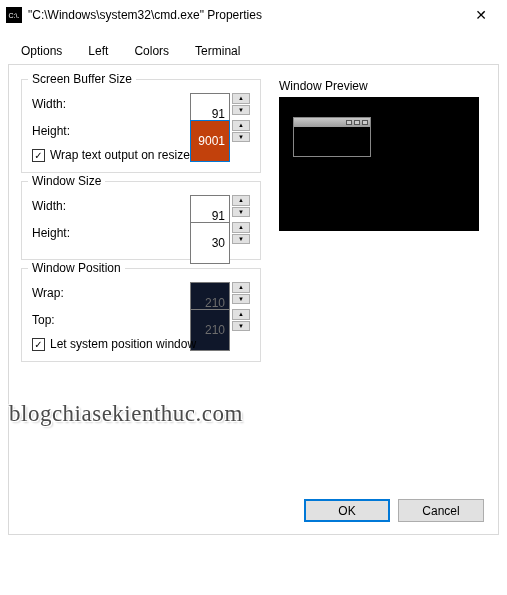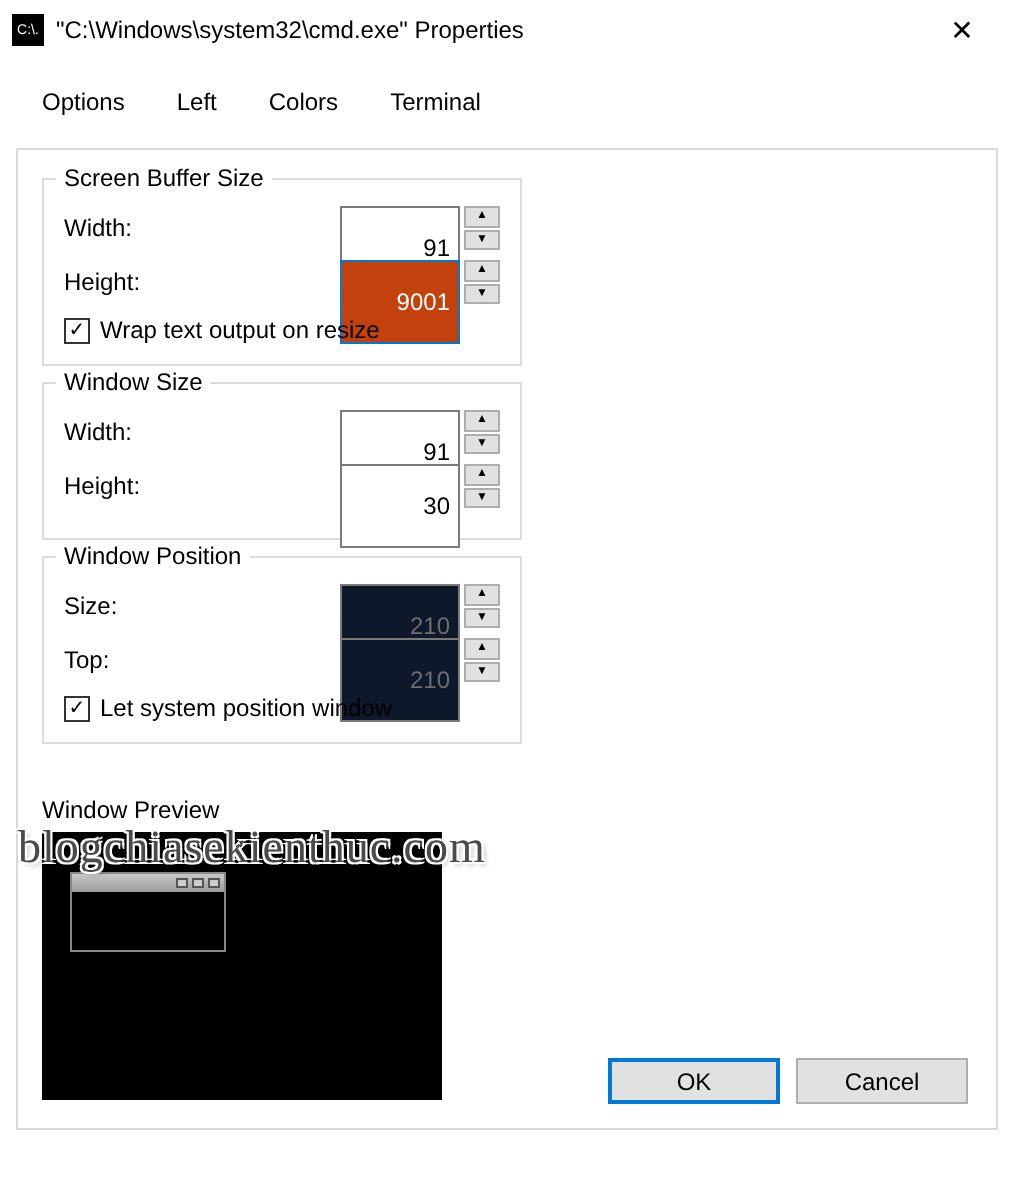--- a/index.html
+++ b/index.html
@@ -3,31 +3,31 @@
 <meta charset="utf-8">
 <style>
 * { box-sizing: border-box; font-family: 'Segoe UI', Tahoma, sans-serif; }
 body { margin: 0; padding: 0; background: #fff; width: 507px; height: 595px; overflow: hidden; font-size: 12px; }
 .titlebar { display: flex; align-items: center; height: 30px; padding: 0 6px; }
 .titlebar .icon { width: 16px; height: 16px; background: #000; margin-right: 6px; display: flex; align-items: center; justify-content: center; color: #fff; font-size: 7px; }
 .titlebar .title { flex: 1; font-size: 12px; }
 .titlebar .close { width: 40px; text-align: center; font-size: 14px; font-family: Arial; }
 .tabs-outer { padding: 6px 8px 0 8px; }
 .tabs { display: flex; border-bottom: 1px solid #d9d9d9; }
-.tab { padding: 6px 12px 16px 12px; font-size: 12px; cursor: default; border: 1px solid transparent; position: relative; top: 1px; }
+.tab { padding: 6px 12px 6px 12px; font-size: 12px; cursor: default; border: 1px solid transparent; position: relative; top: 1px; }
 .tab.active { border: 1px solid #d9d9d9; border-bottom: 1px solid #fff; background: #fff; }
 .tab-content { border: 1px solid #d9d9d9; border-top: none; padding: 14px 12px; min-height: 470px; position: relative; }
-.cols { display: flex; gap: 18px; flex-direction: column; }
+.cols { display: flex; gap: 18px; }
 .leftcol { width: 240px; }
 .group { border: 1px solid #dcdcdc; padding: 8px 10px 10px 10px; margin-bottom: 8px; position: relative; }
 .group .legend { position: absolute; top: -8px; left: 6px; background: #fff; padding: 0 4px; font-size: 12px; }
 .row { display: flex; align-items: center; margin: 5px 0; }
 .row label { flex: 1; font-size: 12px; }
 .spinner { display: flex; align-items: stretch; height: 22px; }
-.spinner input { width: 60px; border: 1px solid #7a7a7a; text-align: right; padding: 20px 4px; font-size: 12px; }
+.spinner input { width: 40px; border: 1px solid #7a7a7a; text-align: right; padding: 20px 4px; font-size: 12px; }
 .spinner input.focused { background: #c2410c; color: #fff; border: 1px solid #0078d7; }
 .spinner input.disabled { color: #6d6d6d; background: #0f172a; }
 .spinbtns { display: flex; flex-direction: column; width: 18px; margin-left: 2px; }
 .spinbtns .sb { flex: 1; border: 1px solid #adadad; background: #e1e1e1; display: flex; align-items: center; justify-content: center; font-size: 6px; line-height: 1; }
 .spinbtns .sb + .sb { margin-top: 1px; }
 .checkrow { display: flex; align-items: center; margin-top: 6px; }
 .checkbox { width: 13px; height: 13px; border: 1px solid #333; margin-right: 5px; display: flex; align-items: center; justify-content: center; font-size: 10px; }
 .preview-label { font-size: 12px; margin-bottom: 4px; }
 .preview { width: 200px; height: 134px; background: #000; position: relative; }
 .preview .win { position: absolute; left: 14px; top: 20px; width: 78px; height: 40px; border: 1px solid #888; }
@@ -108,21 +108,21 @@
                 <div class="sb">▲</div>
                 <div class="sb">▼</div>
               </div>
             </div>
           </div>
         </div>
 
         <div class="group">
           <div class="legend">Window Position</div>
           <div class="row">
-            <label>Size:</label>
+            <label>Wrap:</label>
             <div class="spinner">
               <input class="disabled" disabled="" value="210" style="">
               <div class="spinbtns">
                 <div class="sb">▲</div>
                 <div class="sb">▼</div>
               </div>
             </div>
           </div>
           <div class="row">
             <label>Top:</label>

